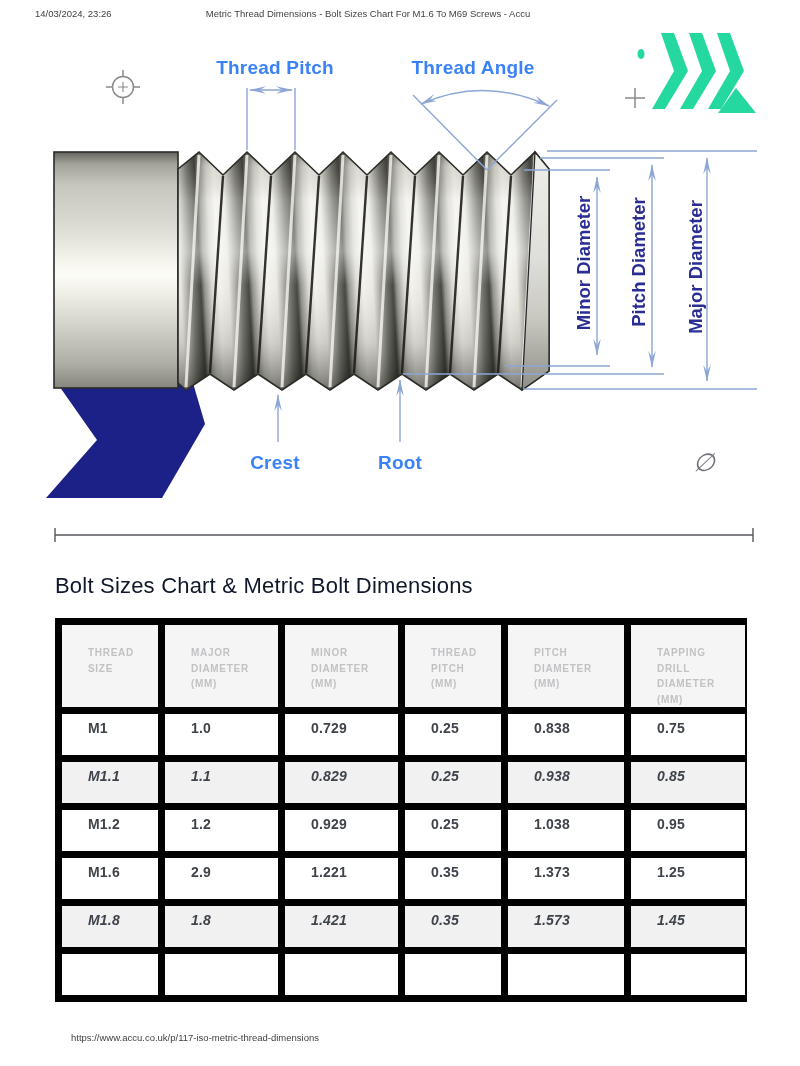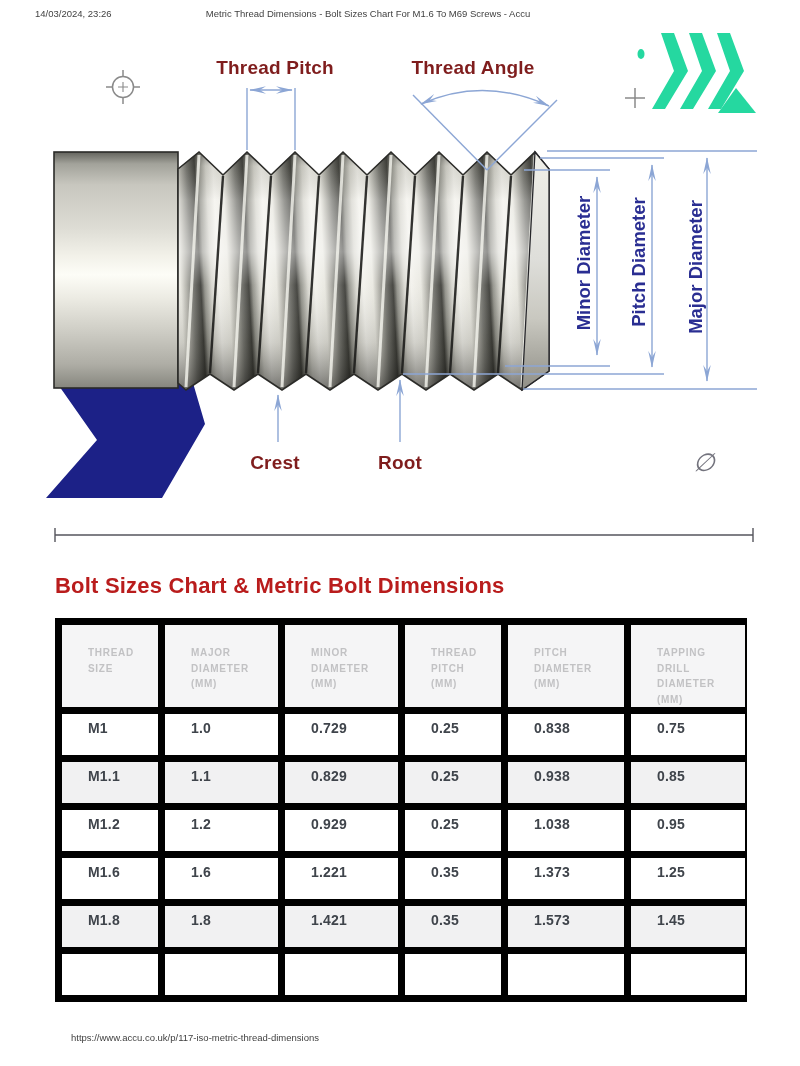--- a/index.html
+++ b/index.html
@@ -10,55 +10,55 @@
   }
   .abs{position:absolute;}
   
   .print-meta{font-size:9.5px;color:#3f3f3f;}
   #hdr-date{left:35px;top:8px;}
   #hdr-title{left:0;top:8px;width:736px;text-align:center;}
   #ftr-url{left:35px;top:1032px;padding-left:36px;}
   #ftr-page{left:720px;top:1089px;width:50px;text-align:center;}
   
   .dlabel{
-    color:#7f1d1d;font-weight:bold;font-size:19px;letter-spacing:.2px;
+    color:#3b82f6;font-weight:bold;font-size:19px;letter-spacing:.2px;
     text-align:center;white-space:nowrap;
   }
   #lbl-thread-pitch{left:200px;top:57px;width:150px;}
   #lbl-thread-angle{left:398px;top:57px;width:150px;}
   #lbl-crest{left:225px;top:452px;width:100px;}
   #lbl-root{left:350px;top:452px;width:100px;}
   .vlabel{
     color:#2a2e92;font-weight:bold;font-size:18.5px;white-space:nowrap;
     width:176px;height:22px;text-align:center;transform:rotate(-90deg);
   }
   #lbl-minor{left:496px;top:252px;}
   #lbl-pitchd{left:551px;top:251px;}
   #lbl-major{left:608px;top:256px;}
   #dia-symbol{left:693px;top:448px;font-size:25px;color:#73737d;font-style:italic;}
   
   #section-heading{
     left:55px;top:573px;width:700px;
-    font-size:22px;font-weight:bold;color:#b91c1c;letter-spacing:.2px;
+    font-size:22px;font-weight:normal;color:#0f172a;letter-spacing:.2px;
   }
   
   #table-clip{left:55px;top:618px;width:692px;height:408px;overflow:hidden;}
   table{border-collapse:collapse;table-layout:fixed;width:690px;background:#fff;}
   th,td{border:7px solid #000000;box-sizing:border-box;}
   thead th{
     height:88px;vertical-align:top;text-align:left;
     padding:20px 8px 0 26px;background:#f5f5f6;
     font-size:10px;font-weight:bold;letter-spacing:.7px;line-height:1.55;
     color:#c2c2c4;text-transform:uppercase;
   }
   tbody td{
     height:48px;vertical-align:middle;padding:0 6px 13px 26px;
     font-size:14px;font-weight:bold;color:#3f444b;letter-spacing:.2px;
   }
-  tr.alt td{background:#f1f1f2;}
+  tr.alt td{background:#f1f1f2;font-style:italic;}
   tr.sliver td{height:48px;background:#ffffff;}
 </style>
 </head>
 <body>
 
 <div class="abs print-meta" id="hdr-date">14/03/2024, 23:26</div>
 <div class="abs print-meta" id="hdr-title">Metric Thread Dimensions - Bolt Sizes Chart For M1.6 To M69 Screws - Accu</div>
 
 <svg class="abs" style="left:630px;top:33px;" width="130" height="80" viewBox="0 0 130 80">
   <g fill="#25d8a0">
@@ -252,21 +252,21 @@
       <tr>
         <td>M1.2</td>
         <td>1.2</td>
         <td>0.929</td>
         <td>0.25</td>
         <td>1.038</td>
         <td>0.95</td>
       </tr>
       <tr>
         <td>M1.6</td>
-        <td>1.6</td>
+        <td>2.9</td>
         <td>1.221</td>
         <td>0.35</td>
         <td>1.373</td>
         <td>1.25</td>
       </tr>
       <tr class="alt">
         <td>M1.8</td>
         <td>1.8</td>
         <td>1.421</td>
         <td>0.35</td>

